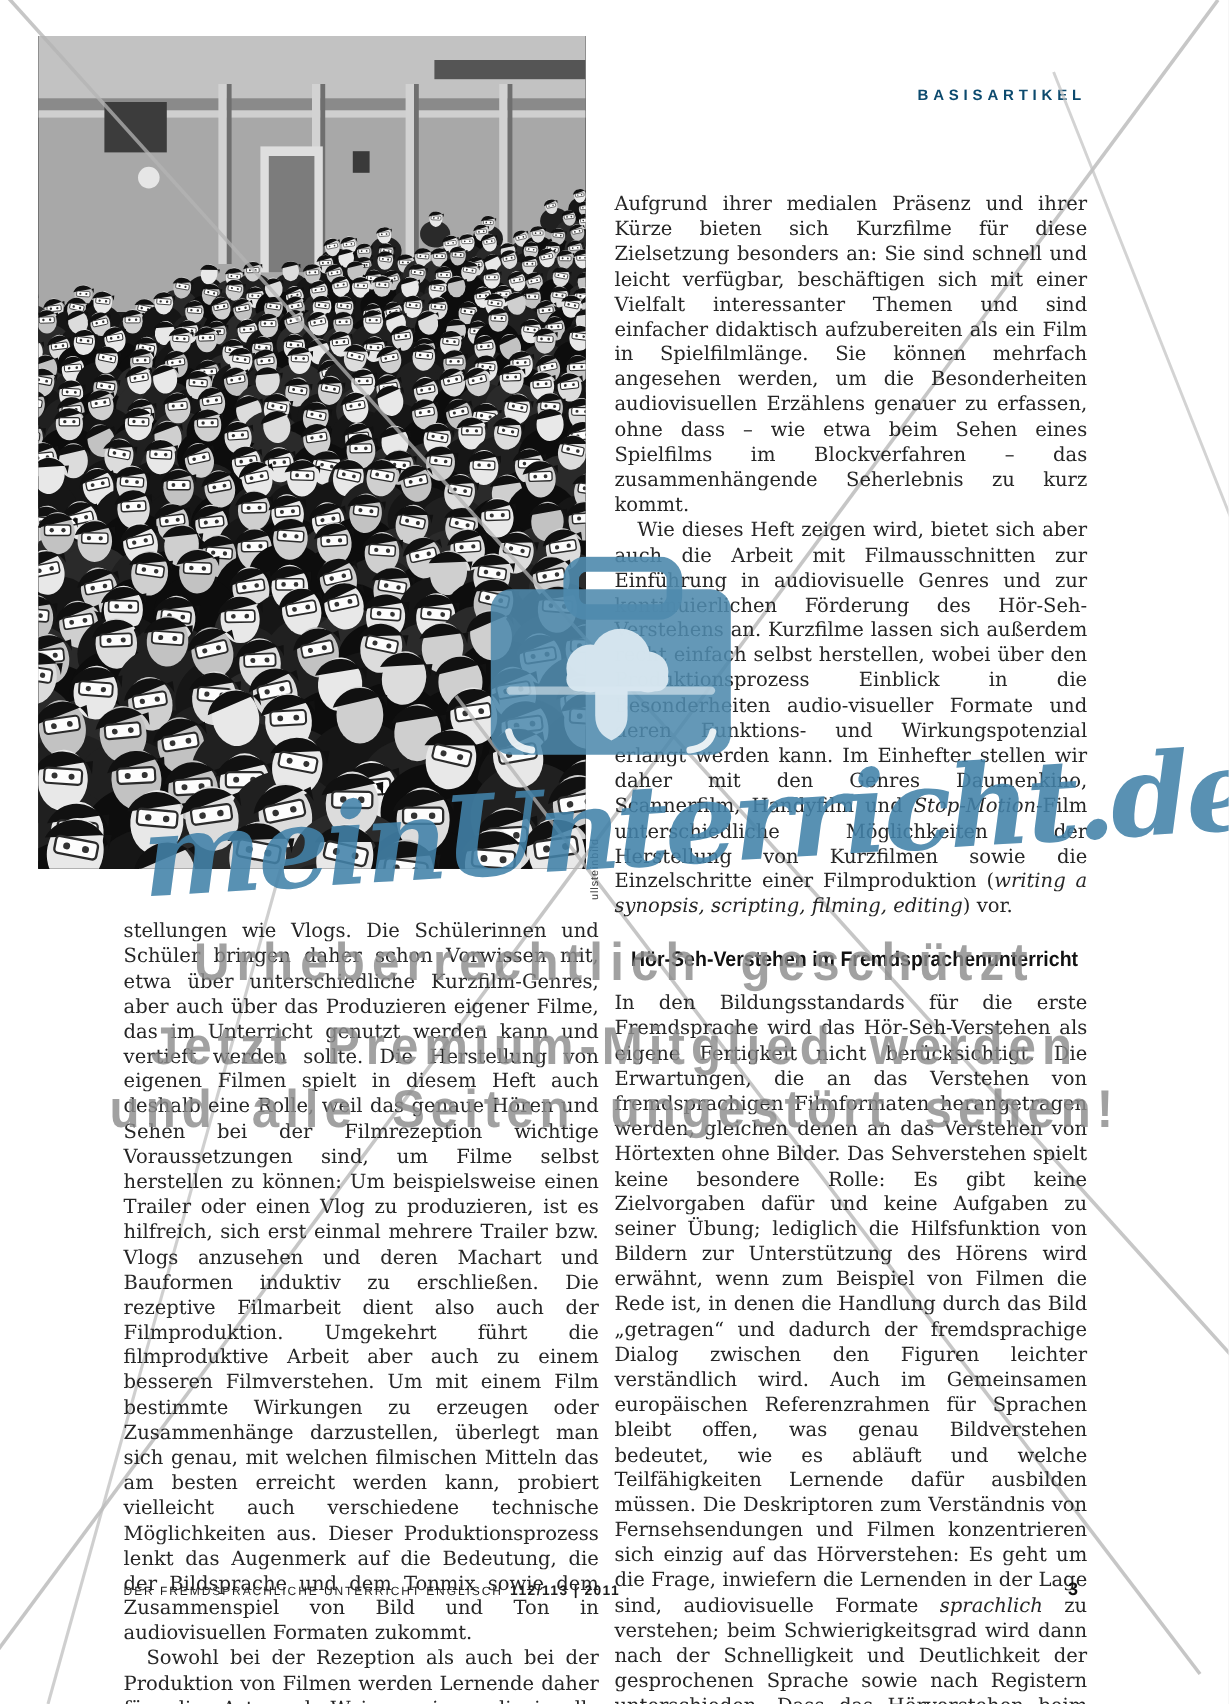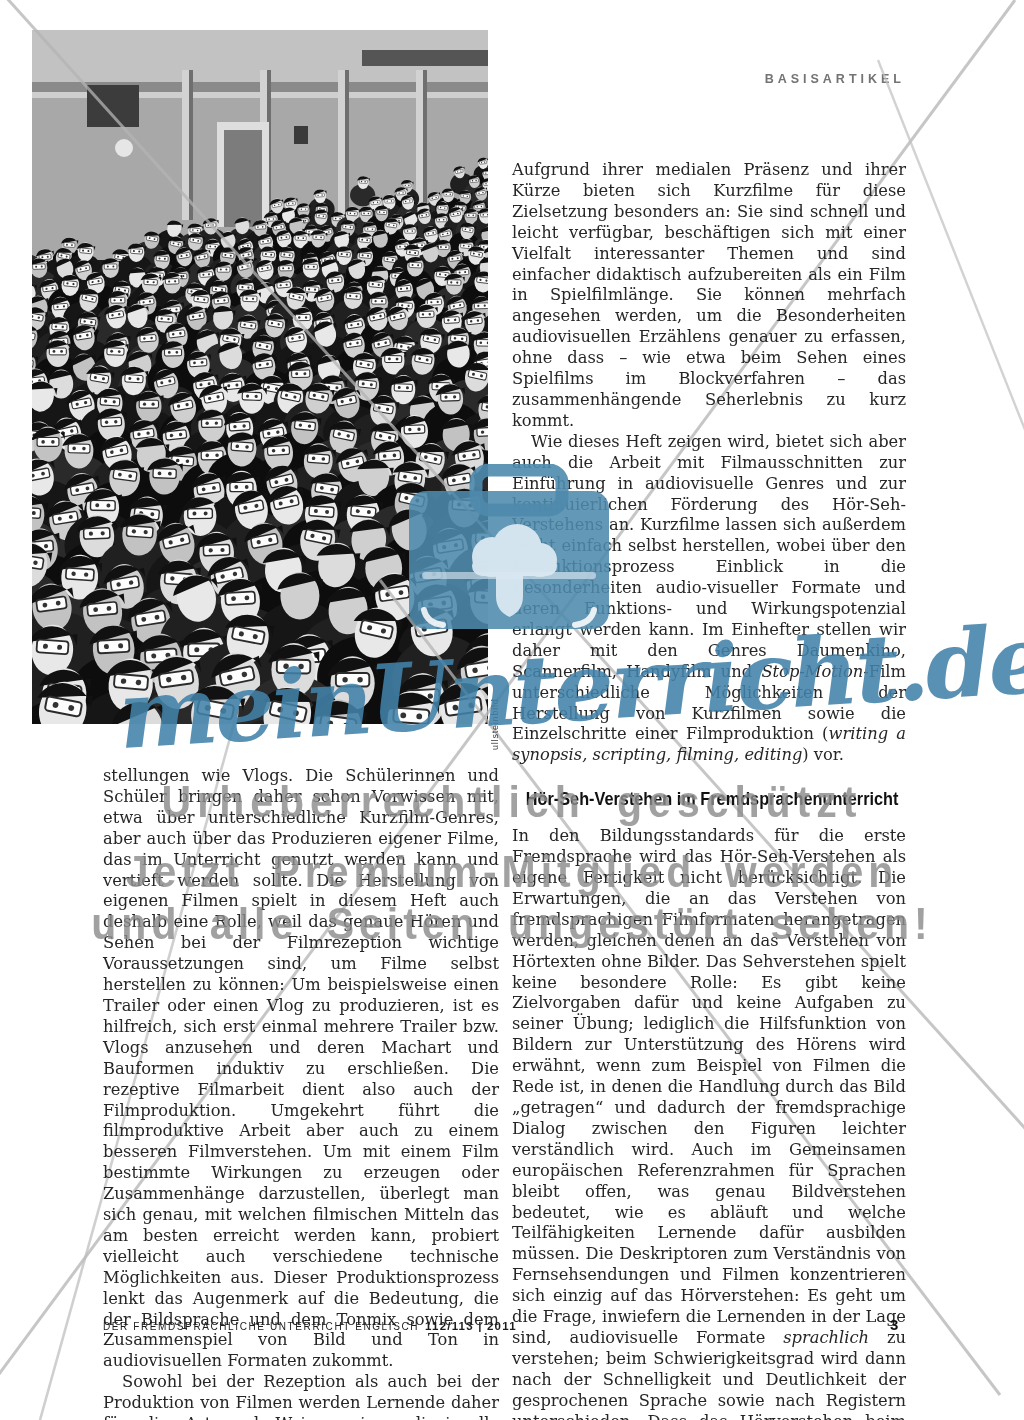--- a/index.html
+++ b/index.html
@@ -1,21 +1,21 @@
 <!DOCTYPE html>
 <html><head>
 <meta charset="utf-8">
 <style>
   html,body{margin:0;padding:0;background:#e8e8e8;}
   .page{position:relative;width:1024px;height:1420px;margin:0 auto;background:#ffffff;overflow:hidden;
         font-family:"DejaVu Serif",serif;color:#262626;}
 
   
   .kicker{position:absolute;top:72px;right:119px;font-family:"Liberation Sans",sans-serif;
-          font-weight:bold;font-size:12.5px;letter-spacing:4px;color:#737373;}
+          font-weight:bold;font-size:12.5px;letter-spacing:4px;color:#0c4a6e;}
 
   
   .photo{position:absolute;left:32px;top:30px;width:456px;height:694px;z-index:1;background:#1d1d1d;}
   .photo svg{display:block;}
   .photo-credit{position:absolute;left:490px;top:670px;height:80px;z-index:3;
                 font-family:"Liberation Sans",sans-serif;font-size:9px;color:#3a3a3a;letter-spacing:.8px;
                 writing-mode:vertical-rl;transform:rotate(180deg);}
 
   
   .scratches{position:absolute;left:0;top:0;z-index:2;pointer-events:none;}

